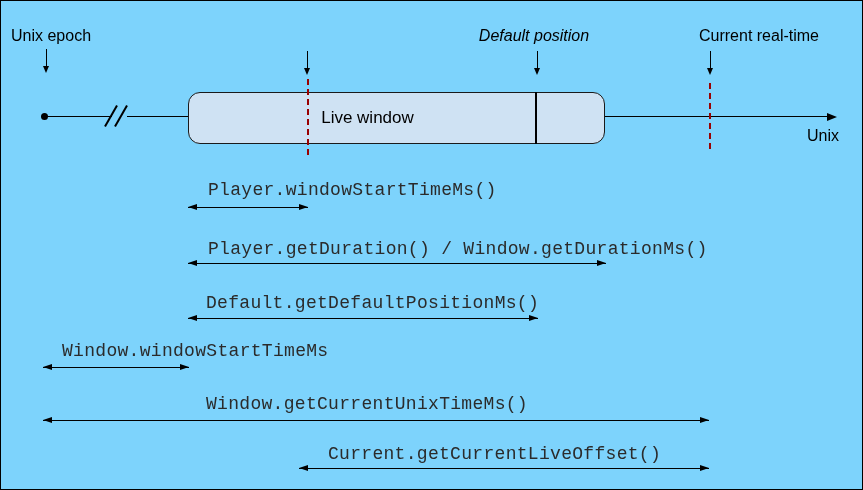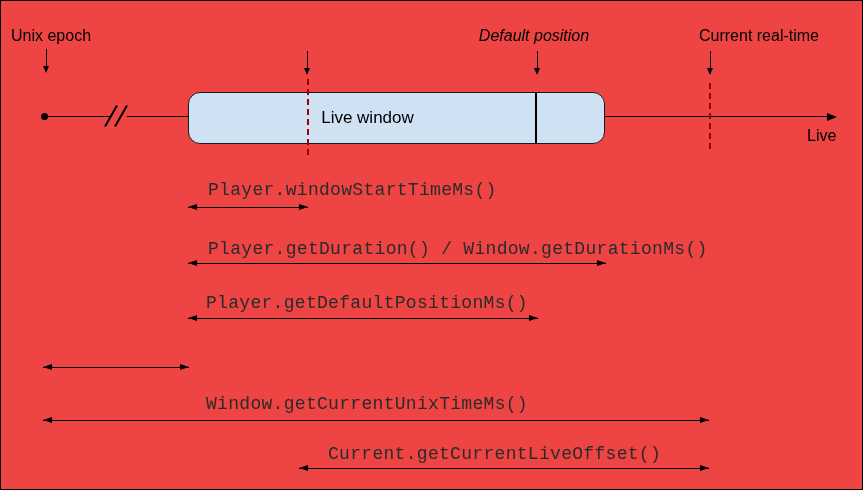--- a/index.html
+++ b/index.html
@@ -1,21 +1,21 @@
 <!DOCTYPE html>
 <html><head>
 <meta charset="utf-8">
 <style>
   html, body { margin: 0; padding: 0; background: #fff; }
   .frame {
     position: relative;
     width: 863px; height: 490px;
     box-sizing: border-box;
     border: 1px solid #000;
-    background: #ef4444;
+    background: #7dd3fc;
     font-family: "Liberation Sans", "DejaVu Sans", sans-serif;
     overflow: hidden;
   }
   .lbl {
     position: absolute;
     font-size: 16px; line-height: 1.1; color: #000;
     white-space: nowrap;
   }
   .lbl.centered { transform: translateX(-50%); }
   .mono {
@@ -88,38 +88,39 @@
   <div class="vptr" style="left:536px; top:50px; height:17px;"></div>
   <div class="vptr" style="left:709px; top:50px; height:17px;"></div>
 
   <div class="dot" style="left:40px; top:112px;"></div>
   <div class="hline" style="left:43px; top:115px; width:68px;"></div>
   <div class="slash" style="left:109px; top:103px;"></div>
   <div class="slash" style="left:119px; top:103px;"></div>
   <div class="hline" style="left:126px; top:115px; width:61px;"></div>
   <div class="hline" style="left:603px; top:115px; width:224px;"></div>
   <div class="rhead" style="left:826px; top:111.5px;"></div>
-  <div class="lbl" style="left:806px; top:126px;">Live</div>
+  <div class="lbl" style="left:806px; top:126px;">Unix</div>
 
   <div class="livebox"></div>
   <div class="livebox-text">Live window</div>
   <div class="defline"></div>
 
   <div class="redline" style="left:306px; top:78px; height:78px;"></div>
   <div class="redline" style="left:708px; top:82px; height:69px;"></div>
 
   <div class="mono" style="left:207px; top:180px;">Player.windowStartTimeMs()</div>
   <div class="darrow" style="left:187px; top:206px; width:120px;"></div>
 
   <div class="mono" style="left:207px; top:239px;">Player.getDuration() / Window.getDurationMs()</div>
   <div class="darrow" style="left:187px; top:262px; width:418px;"></div>
 
-  <div class="mono" style="left:205px; top:293px;">Player.getDefaultPositionMs()</div>
+  <div class="mono" style="left:205px; top:293px;">Default.getDefaultPositionMs()</div>
   <div class="darrow" style="left:187px; top:317px; width:350px;"></div>
 
+  <div class="mono" style="left:61px; top:341px;">Window.windowStartTimeMs</div>
   <div class="darrow" style="left:42px; top:366px; width:146px;"></div>
 
   <div class="mono" style="left:205px; top:394px;">Window.getCurrentUnixTimeMs()</div>
   <div class="darrow" style="left:42px; top:419px; width:666px;"></div>
 
   <div class="mono" style="left:327px; top:444px;">Current.getCurrentLiveOffset()</div>
   <div class="darrow" style="left:298px; top:467px; width:410px;"></div>
 
 </div>
 

